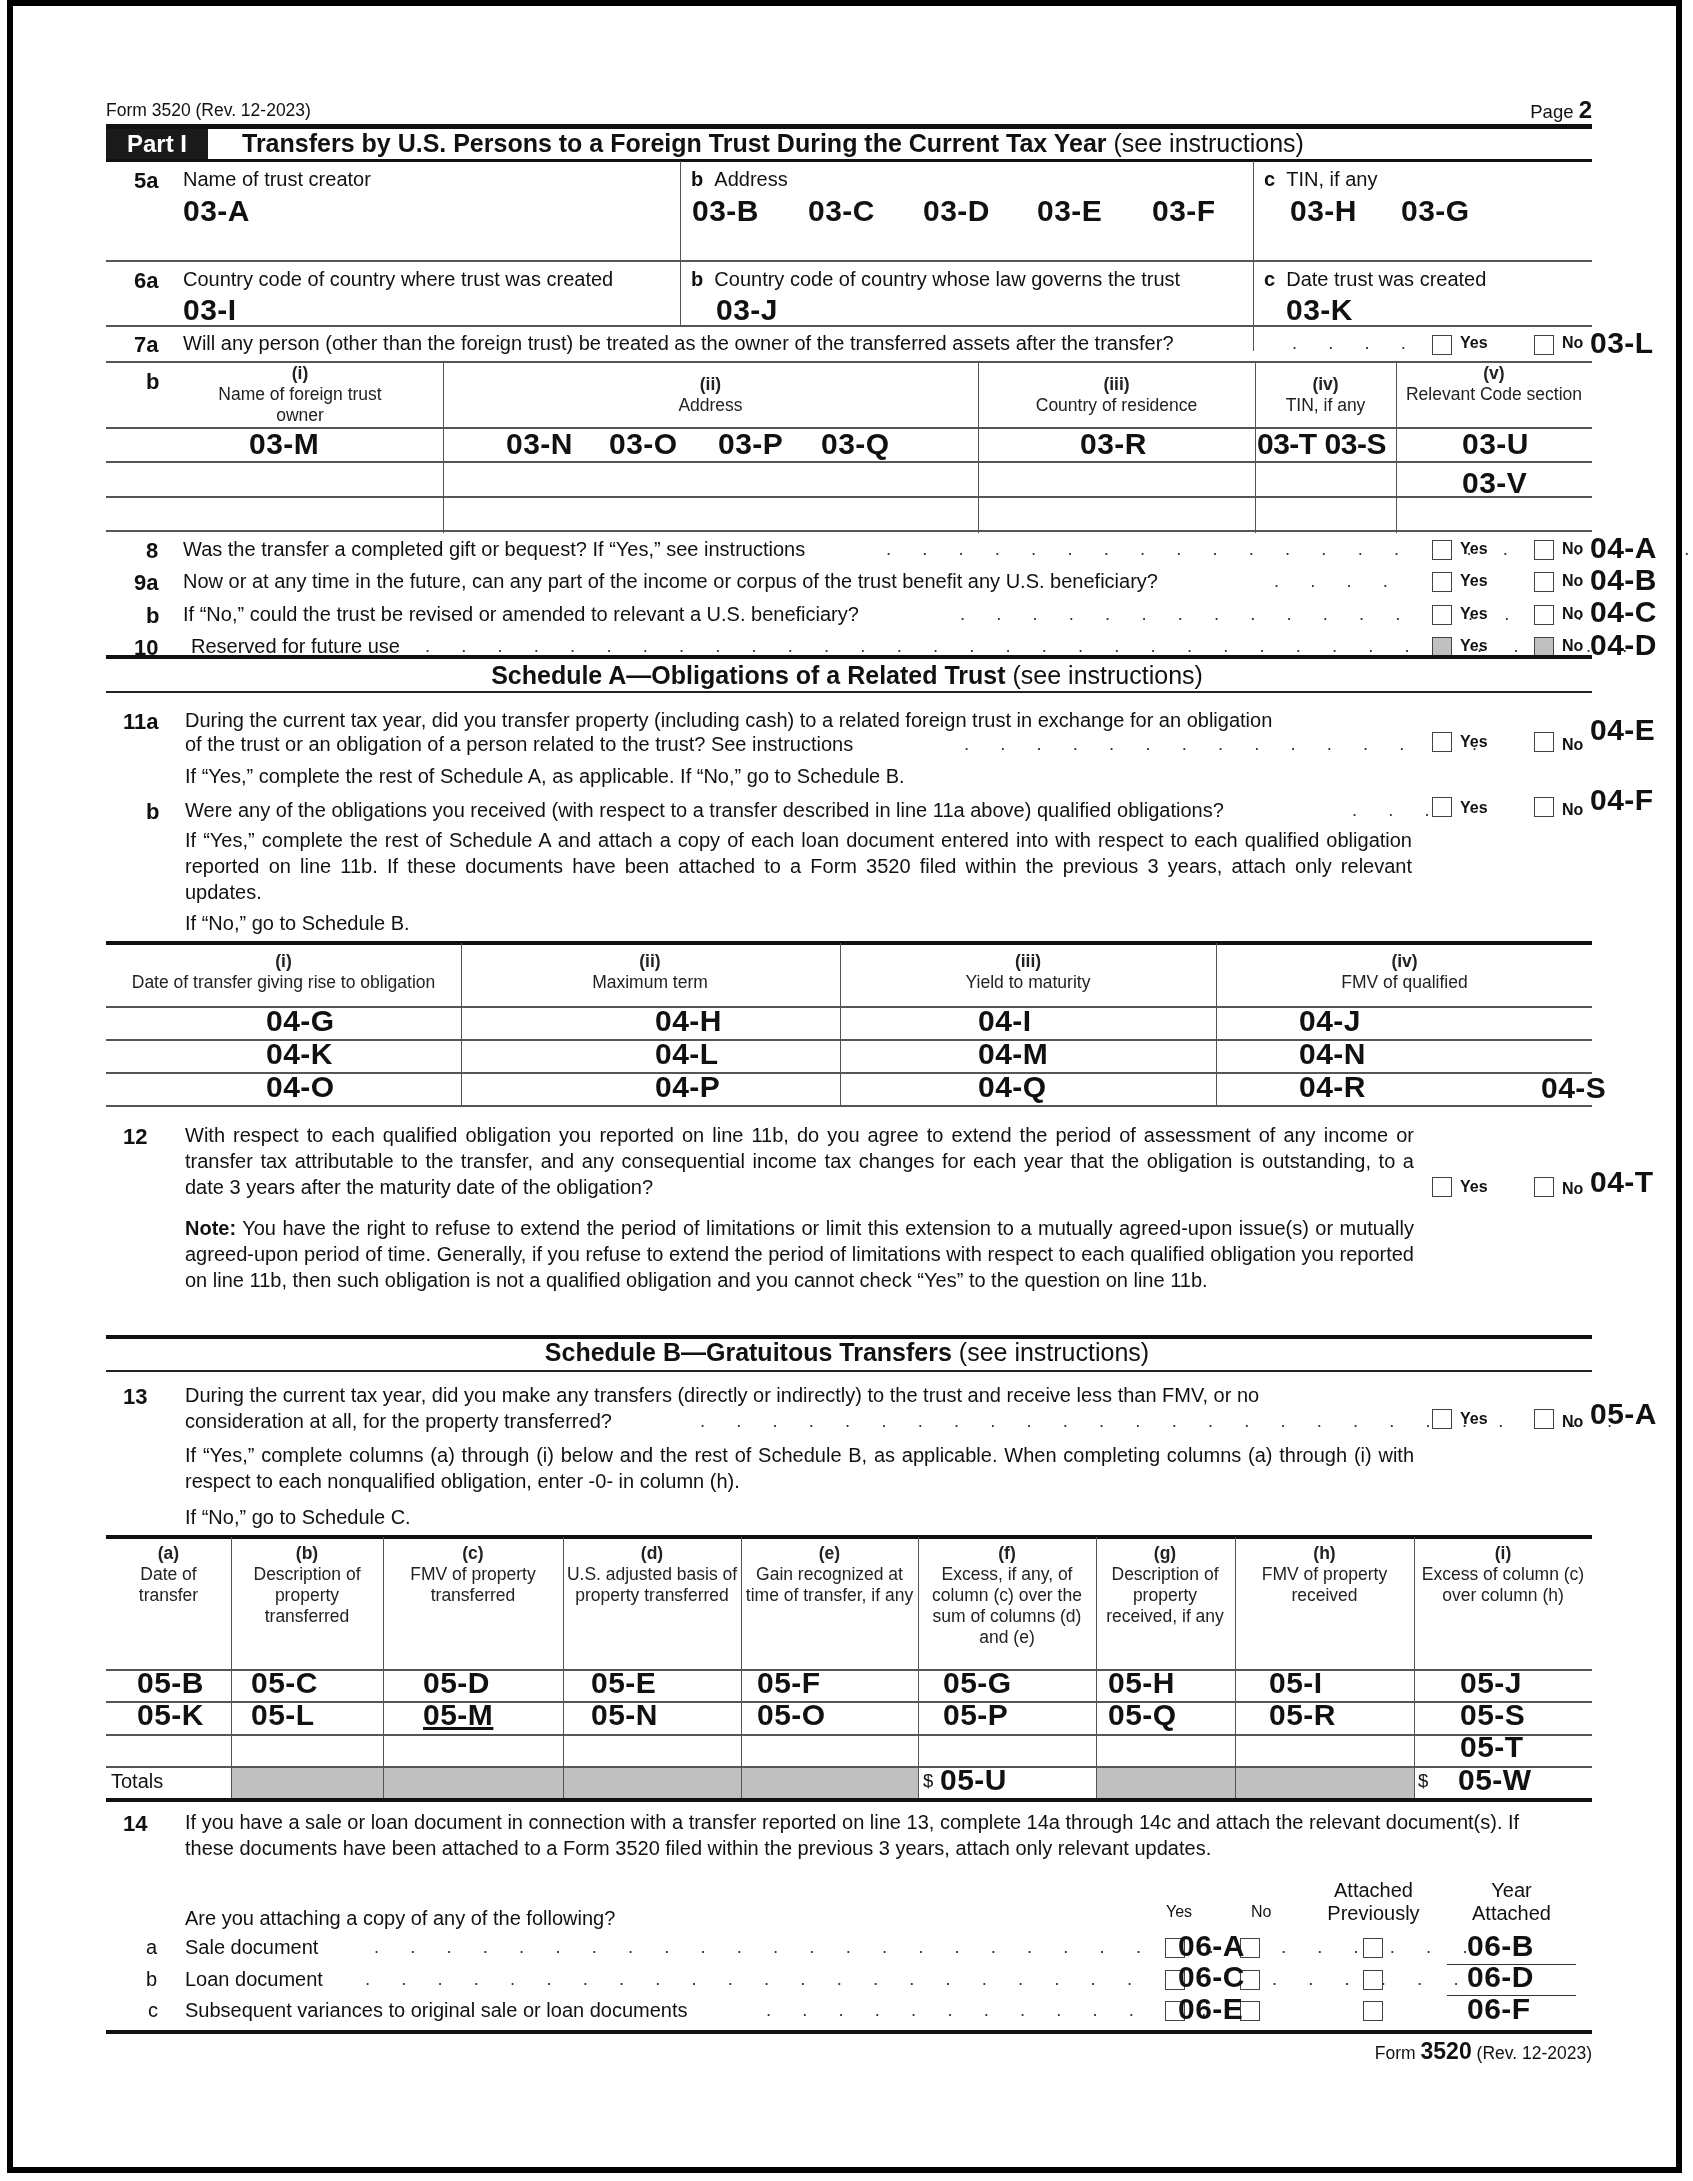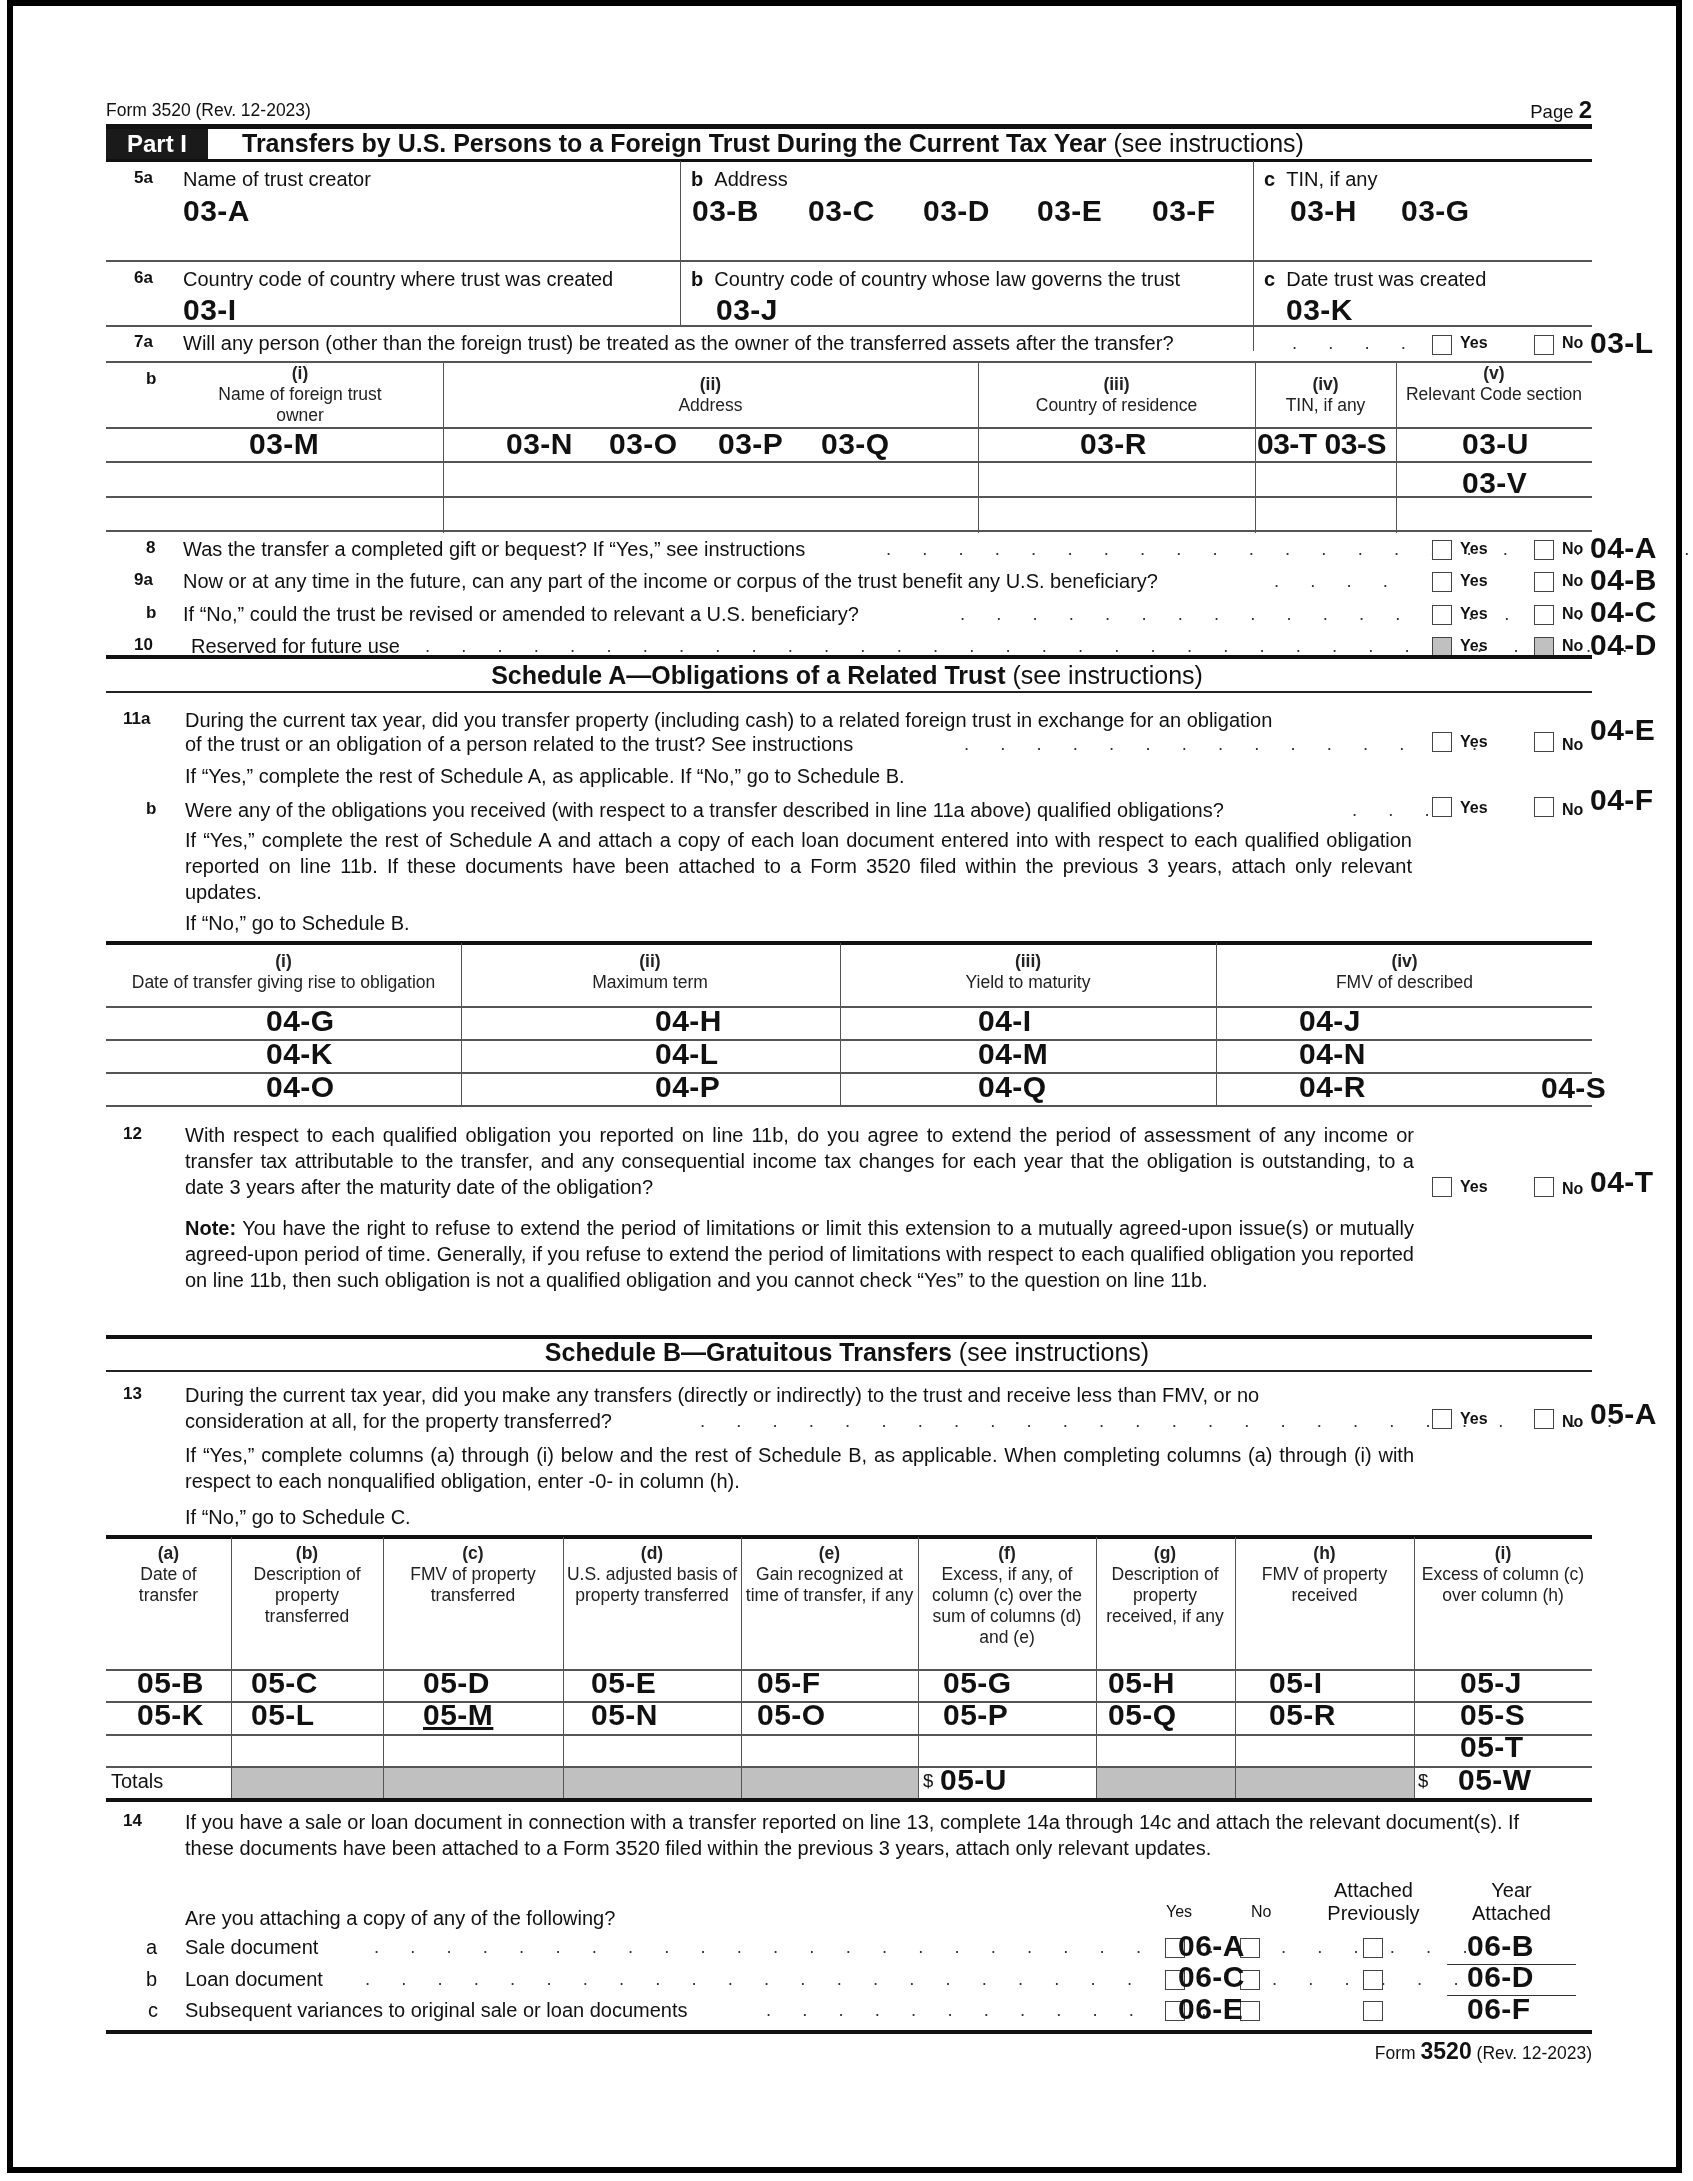--- a/index.html
+++ b/index.html
@@ -1,20 +1,20 @@
 <!DOCTYPE html>
 <html style="font-size:14.8px"><head>
 <meta charset="utf-8">
 <style>
   html,body{margin:0;padding:0;background:#fff;}
   body{width:1694px;height:2182px;position:relative;overflow:hidden;font-family:"Liberation Sans",sans-serif;color:#111;}
   .frame{position:absolute;left:7.4px;top:0;width:1675px;height:2173px;border:6.5px solid #000;box-sizing:border-box;}
   .abs{position:absolute;white-space:nowrap;}
   .lbl{font-size:20px;}
-  .num{font-size:17px;font-weight:bold;}
+  .num{font-size:22px;font-weight:bold;}
   .fill{font-size:30px;font-weight:bold;letter-spacing:0.5px;}
   .hr{position:absolute;background:#222;}
   .vr{position:absolute;background:#555;width:0.9px;}
   .thick{height:3.7px;}
   .thin{height:1.8px;background:#555;}
   .chk{position:absolute;width:20px;height:20px;border:1.4px solid #444;background:#fff;box-sizing:border-box;}
   .chk.shaded{background:#c0c0c0;}
   .yn{font-size:16px;font-weight:bold;}
   .colhead{position:absolute;text-align:center;font-size:17.5px;line-height:21px;color:#222;}
   .colhead b{font-weight:bold;}
@@ -152,21 +152,21 @@
 <div class="chk" style="left:1534px;top:797px;"></div>
 <div class="abs yn" style="left:1562px;top:801px;">No</div>
 <div class="abs fill" style="left:1590px;top:783px;">04-F</div>
 <div class="para" style="left:185px;top:827px;width:1227px;">If “Yes,” complete the rest of Schedule A and attach a copy of each loan document entered into with respect to each qualified obligation reported on line 11b. If these documents have been attached to a Form 3520 filed within the previous 3 years, attach only relevant updates.</div>
 <div class="abs lbl" style="left:185px;top:912px;">If “No,” go to Schedule B.</div>
 
 <div class="hr thick" style="left:106px;top:941px;width:1486px;background:#111;"></div>
 <div class="colhead" style="left:106px;top:951px;width:355px;"><b>(i)</b><br><span>Date of transfer giving rise to obligation</span></div>
 <div class="colhead" style="left:461px;top:951px;width:378px;"><b>(ii)</b><br><span>Maximum term</span></div>
 <div class="colhead" style="left:840px;top:951px;width:376px;"><b>(iii)</b><br><span>Yield to maturity</span></div>
-<div class="colhead" style="left:1216px;top:951px;width:377px;"><b>(iv)</b><br><span>FMV of described</span></div>
+<div class="colhead" style="left:1216px;top:951px;width:377px;"><b>(iv)</b><br><span>FMV of qualified</span></div>
 <div class="vr" style="left:461px;top:943px;height:162px;"></div>
 <div class="vr" style="left:840px;top:943px;height:162px;"></div>
 <div class="vr" style="left:1216px;top:943px;height:162px;"></div>
 <div class="hr thin" style="left:106px;top:1006px;width:1486px;"></div>
 <div class="hr thin" style="left:106px;top:1039px;width:1486px;"></div>
 <div class="hr thin" style="left:106px;top:1072px;width:1486px;"></div>
 <div class="hr thin" style="left:106px;top:1105px;width:1486px;"></div>
 <div id="schedA-rows">
     <div class="abs fill" style="left:266px;top:1004px;">04-G</div>
     <div class="abs fill" style="left:655px;top:1004px;">04-H</div>

